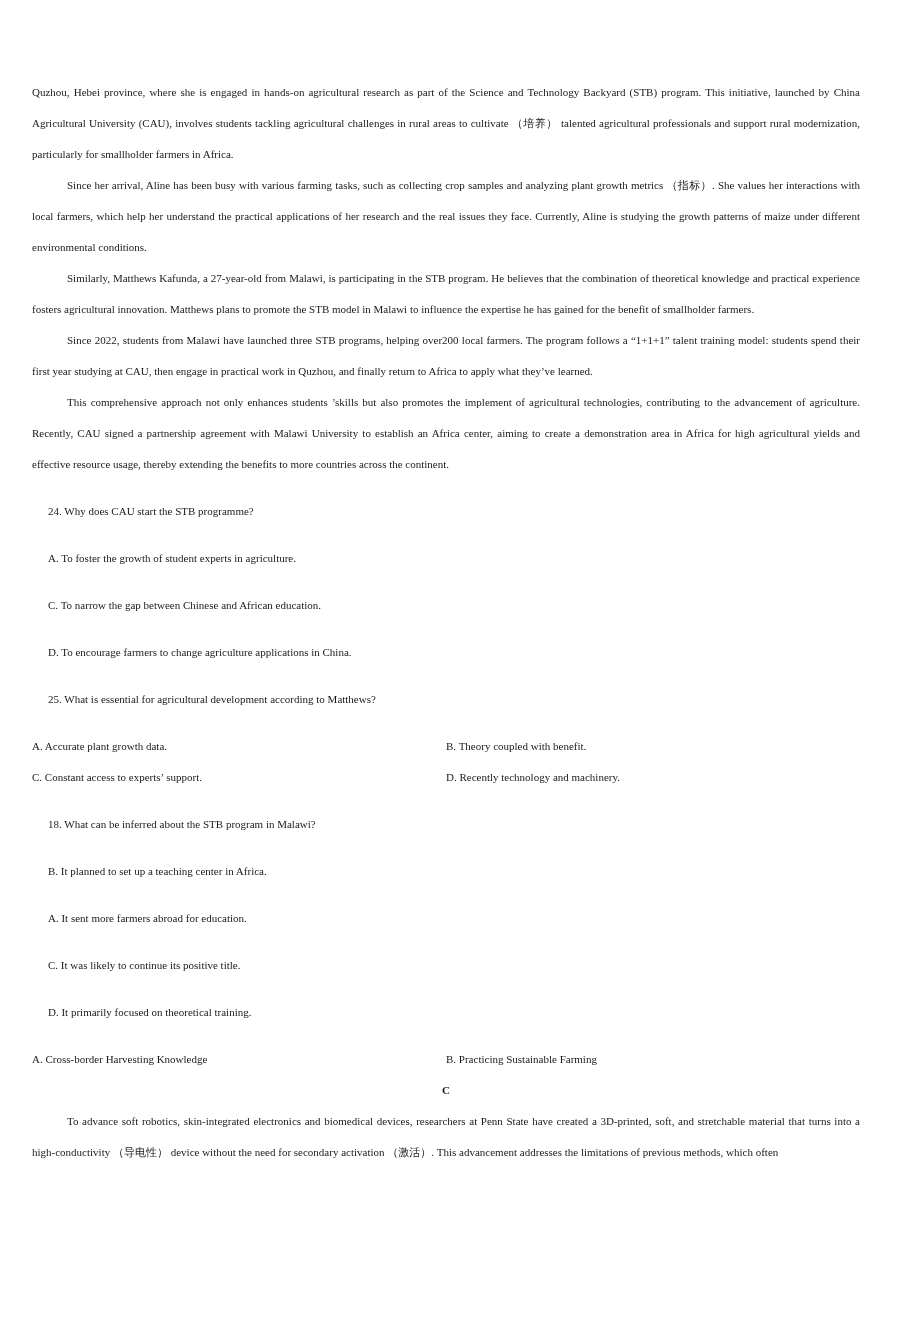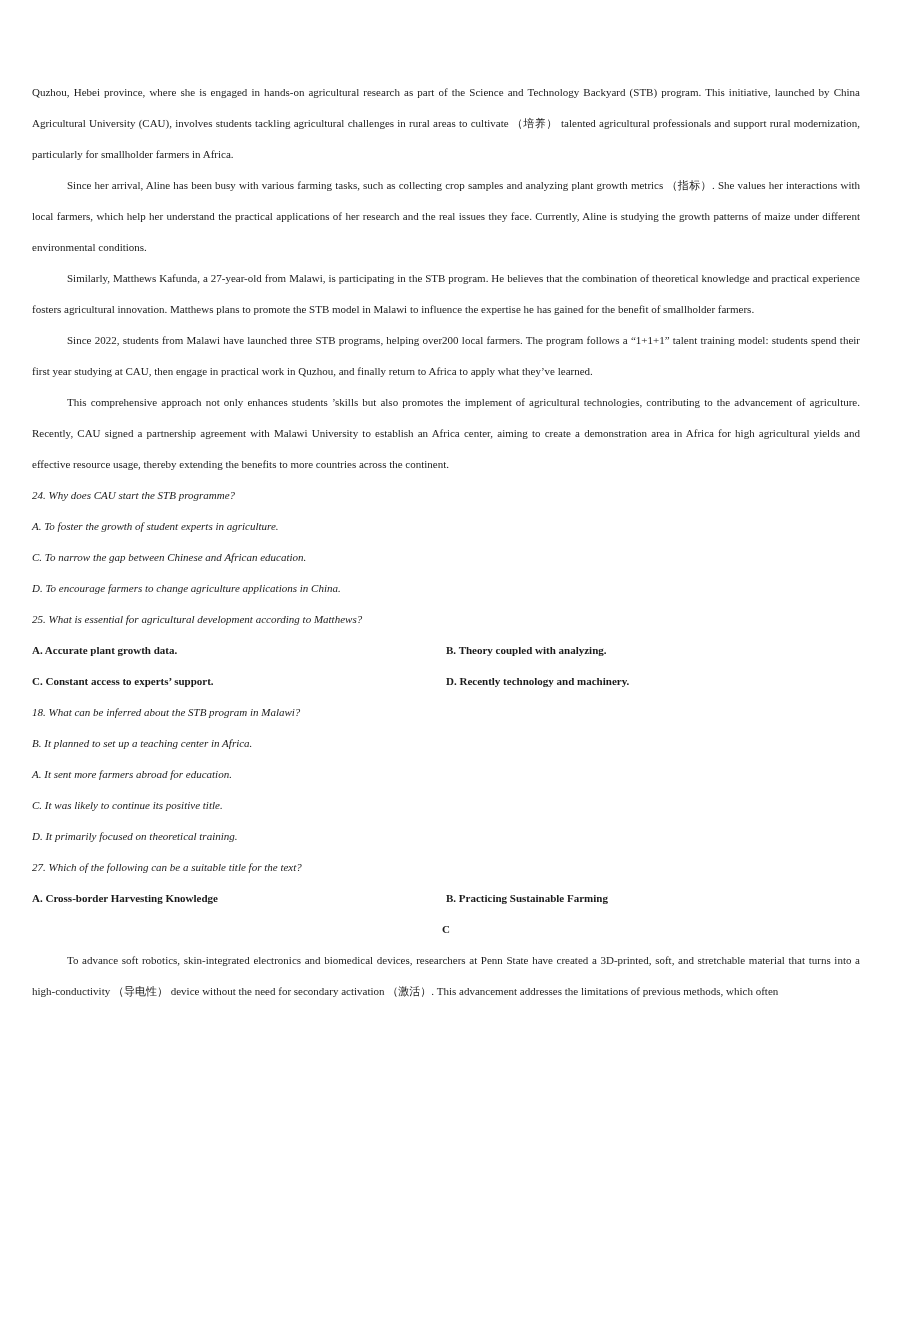--- a/index.html
+++ b/index.html
@@ -25,28 +25,26 @@
     }
     .para {
       margin: 0;
       text-align: justify;
       text-align-last: left;
     }
     .para.indent {
       text-indent: 35px;
     }
     .line {
-      margin: 0;
+      margin: 16px;
       white-space: nowrap;
-      font-style: italic;
     }
     .opt-row {
       display: flex;
       margin: 0;
-      font-weight: bold;
     }
     .opt-row .col {
       width: 418px;
       white-space: nowrap;
     }
     .section-title {
       text-align: center;
       font-weight: bold;
       margin: 0;
     }
@@ -66,38 +64,37 @@
     <p class="line">24. Why does CAU start the STB programme?</p>
     <p class="line">A. To foster the growth of student experts in agriculture.</p>
     <p class="line">C. To narrow the gap between Chinese and African education.</p>
     <p class="line">D. To encourage farmers to change agriculture applications in China.</p>
   </div>
 
   <div>
     <p class="line">25. What is essential for agricultural development according to Matthews?</p>
     <div class="opt-row">
       <span class="col">A. Accurate plant growth data.</span>
-      <span class="col">B. Theory coupled with analyzing.</span>
+      <span class="col">B. Theory coupled with benefit.</span>
     </div>
     <div class="opt-row">
       <span class="col">C. Constant access to experts’ support.</span>
       <span class="col">D. Recently technology and machinery.</span>
     </div>
   </div>
 
   <div>
     <p class="line">18. What can be inferred about the STB program in Malawi?</p>
     <p class="line">B. It planned to set up a teaching center in Africa.</p>
     <p class="line">A. It sent more farmers abroad for education.</p>
     <p class="line">C. It was likely to continue its positive title.</p>
     <p class="line">D. It primarily focused on theoretical training.</p>
   </div>
 
   <div>
-    <p class="line">27. Which of the following can be a suitable title for the text?</p>
     <div class="opt-row">
       <span class="col">A. Cross-border Harvesting Knowledge</span>
       <span class="col">B. Practicing Sustainable Farming</span>
     </div>
   </div>
 
   <p class="section-title">C</p>
   <p class="para indent">To advance soft robotics, skin-integrated electronics and biomedical devices, researchers at Penn State have created a 3D-printed, soft, and stretchable material that turns into a high-conductivity （导电性） device without the need for secondary activation （激活）. This advancement addresses the limitations of previous methods, which often</p>
 
 </div>

